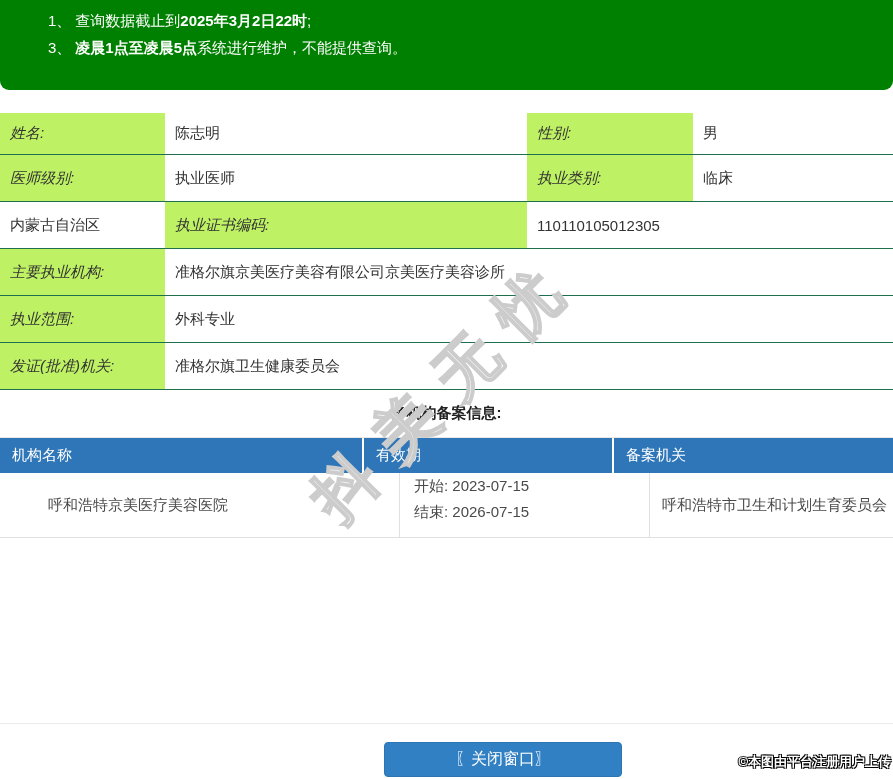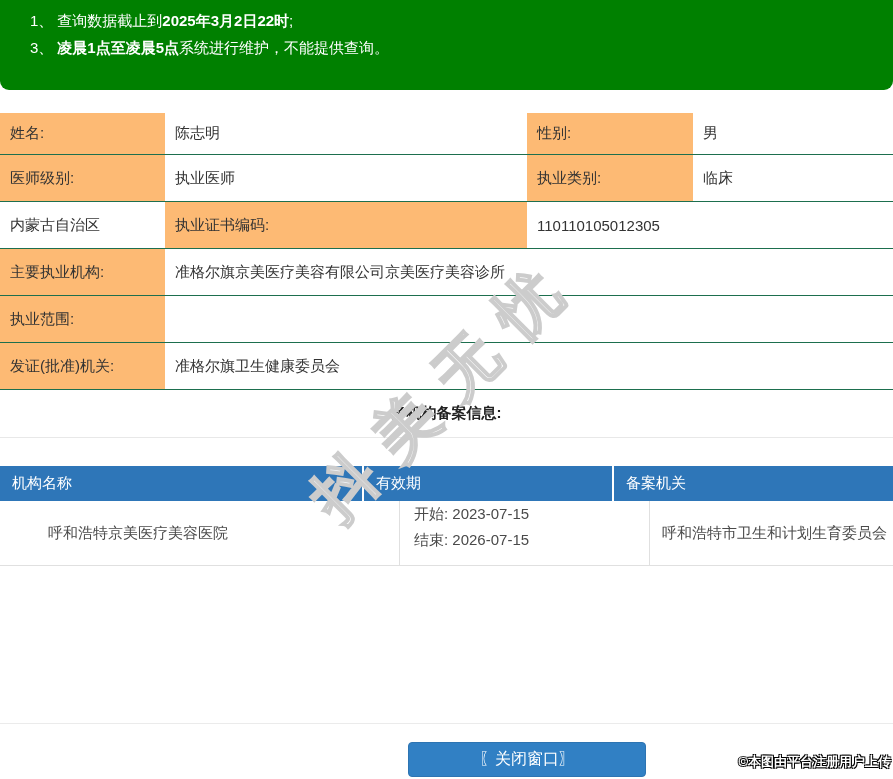--- a/index.html
+++ b/index.html
@@ -22,21 +22,21 @@
     height: 90px;
     background: #008000;
     border-radius: 0 0 9px 9px;
     color: #ffffff;
     font-size: 15px;
     padding-top: 7px;
   }
   .notice-line {
     height: 27px;
     line-height: 27px;
-    padding-left: 30px;
+    padding-left: 48px;
     white-space: nowrap;
   }
   .notice-line .num { margin-right: 4px; }
   .notice-line b { font-weight: bold; }
 
   
   .info-table {
     margin-top: 23px;
     width: 100%;
     font-size: 15px;
@@ -49,35 +49,35 @@
   .irow.first { height: 42px; }
   .irow.two-col { grid-template-columns: 165px 362px 166px 1fr; }
   .irow.full { grid-template-columns: 165px 1fr; }
   .cell {
     display: flex;
     align-items: center;
     padding-left: 10px;
     overflow: hidden;
     white-space: nowrap;
   }
-  .cell.label { background: #fdba74; }
+  .cell.label { background: #bef264; font-style: italic; }
 
   
   .section-title {
     height: 48px;
     line-height: 46px;
     text-align: center;
     font-weight: bold;
     font-size: 15px;
     color: #222222;
     border-bottom: 1px solid #e8e8e8;
   }
 
   
-  .org-table { margin-top: 28px; width: 100%; font-size: 15px; }
+  .org-table { width: 100%; font-size: 15px; }
   .org-header {
     display: grid;
     grid-template-columns: 364px 250px 1fr;
     height: 35px;
     background: #2e76b8;
     color: #ffffff;
   }
   .org-header .hcell {
     display: flex;
     align-items: center;
@@ -109,21 +109,21 @@
   .org-row .validity div { line-height: 26px; white-space: nowrap; }
 
   
   .footer-line {
     position: absolute;
     left: 0; right: 0; top: 723px;
     border-top: 1px solid #ebebeb;
   }
   .close-btn {
     position: absolute;
-    left: 408px; top: 742px;
+    left: 384px; top: 742px;
     width: 238px; height: 35px;
     background: #3180c4;
     color: #ffffff;
     font-size: 16px;
     font-family: "Liberation Sans", "DejaVu Sans", sans-serif;
     border: 1px solid #2d74b2;
     border-radius: 4px;
     cursor: pointer;
   }
   .stamp {
@@ -182,20 +182,21 @@
       <div class="cell value">内蒙古自治区</div>
       <div class="cell label">执业证书编码:</div>
       <div class="cell value">110110105012305</div>
     </div>
     <div class="irow full">
       <div class="cell label">主要执业机构:</div>
       <div class="cell value">准格尔旗京美医疗美容有限公司京美医疗美容诊所</div>
     </div>
     <div class="irow full">
       <div class="cell label">执业范围:</div>
+      <div class="cell value">外科专业</div>
     </div>
     <div class="irow full">
       <div class="cell label">发证(批准)机关:</div>
       <div class="cell value">准格尔旗卫生健康委员会</div>
     </div>
   </div>
 
   <div class="section-title">多机构备案信息:</div>
 
   <div class="org-table">

